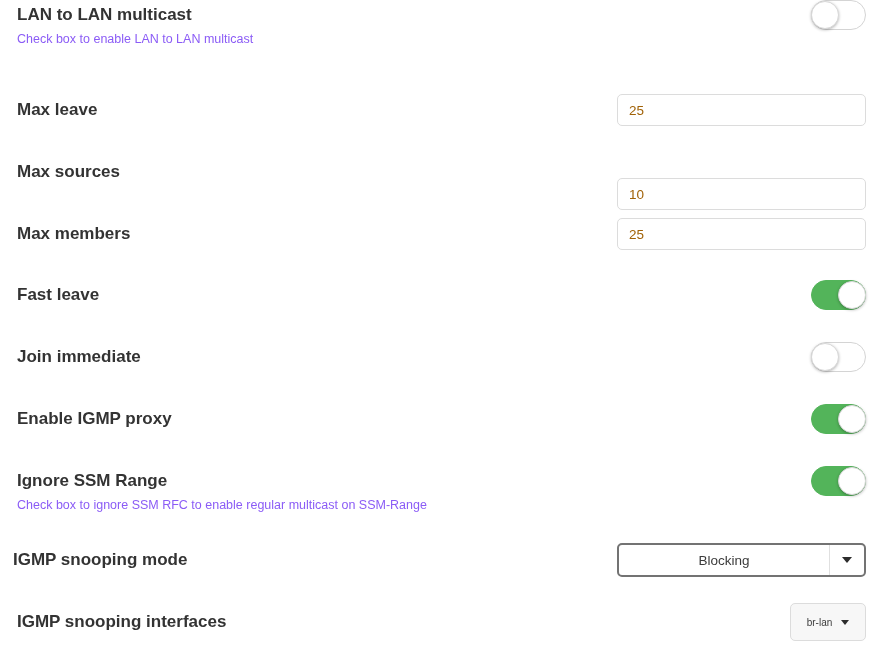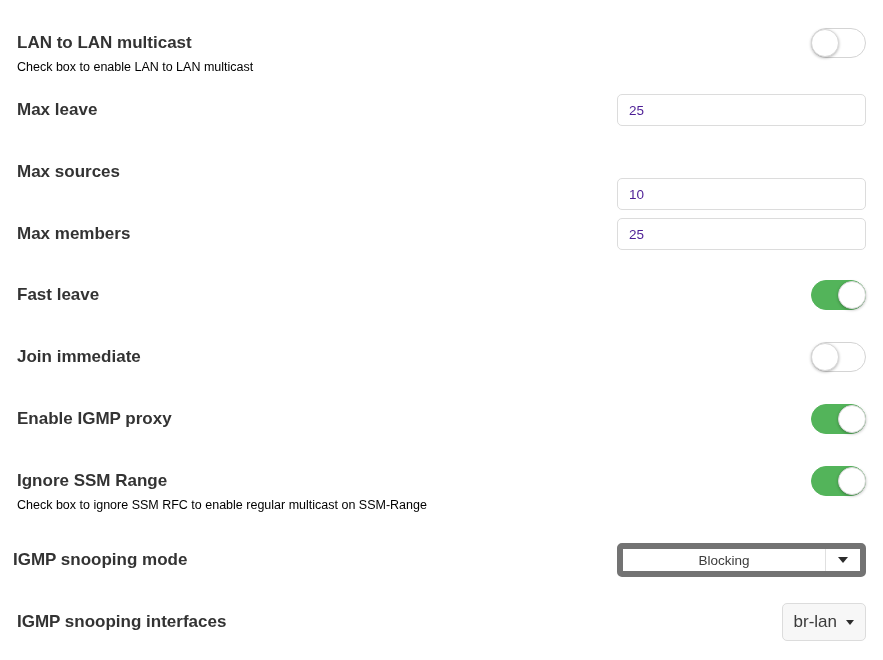--- a/index.html
+++ b/index.html
@@ -39,21 +39,21 @@
   .label {
     font-size: 17px;
     font-weight: bold;
     color: #333333;
     line-height: 22px;
     white-space: nowrap;
   }
   .desc {
     font-size: 12.5px;
     font-weight: normal;
-    color: #000000;
+    color: #8b5cf6;
     line-height: 17px;
     margin-top: 5px;
     white-space: nowrap;
   }
 
   
   .toggle {
     width: 55px;
     height: 30px;
     border-radius: 15px;
@@ -87,31 +87,31 @@
 
   
   .text-input {
     width: 249px;
     height: 32px;
     border: 1px solid #dcdcdc;
     border-radius: 5px;
     background: #ffffff;
     font-family: "Liberation Sans", sans-serif;
     font-size: 13.5px;
-    color: #4c1d95;
+    color: #a16207;
     padding: 0 11px;
     box-sizing: border-box;
     outline: none;
   }
 
   
   .select-wide {
     width: 249px;
     height: 34px;
-    border: 6px solid #737373;
+    border: 2px solid #737373;
     border-radius: 5px;
     background: #ffffff;
     display: flex;
     align-items: stretch;
     box-sizing: border-box;
     cursor: pointer;
     overflow: hidden;
   }
   .select-wide .sel-value {
     flex: 1 1 auto;
@@ -138,21 +138,21 @@
     background: #f7f7f7;
     display: flex;
     align-items: center;
     justify-content: center;
     gap: 9px;
     padding: 0 11px;
     box-sizing: border-box;
     cursor: pointer;
   }
   .select-small .sel-value {
-    font-size: 17px;
+    font-size: 10px;
     color: #3b3b3b;
     text-align: right;
   }
 
   .caret {
     width: 0;
     height: 0;
     border-left: 5px solid transparent;
     border-right: 5px solid transparent;
     border-top: 6px solid #2c2c2c;
@@ -161,21 +161,21 @@
   .caret.small {
     border-left-width: 4.5px;
     border-right-width: 4.5px;
     border-top-width: 5.5px;
   }
 </style>
 </head>
 <body>
 
 <div class="form" style="position: relative; height: 660px;">
-    <div class="row" style="position: absolute; left: 0px; right: 0px; top: 32px;">
+    <div class="row" style="position: absolute; left: 0px; right: 0px; top: 4px;">
       <div class="label-col">
         <div class="label">LAN to LAN multicast</div>
         <div class="desc">Check box to enable LAN to LAN multicast</div>
       </div>
       <div class="ctrl-col">
         <div class="toggle off" style="margin-top: -4px;">
           <span class="knob"></span>
         </div>
       </div>
     </div>

